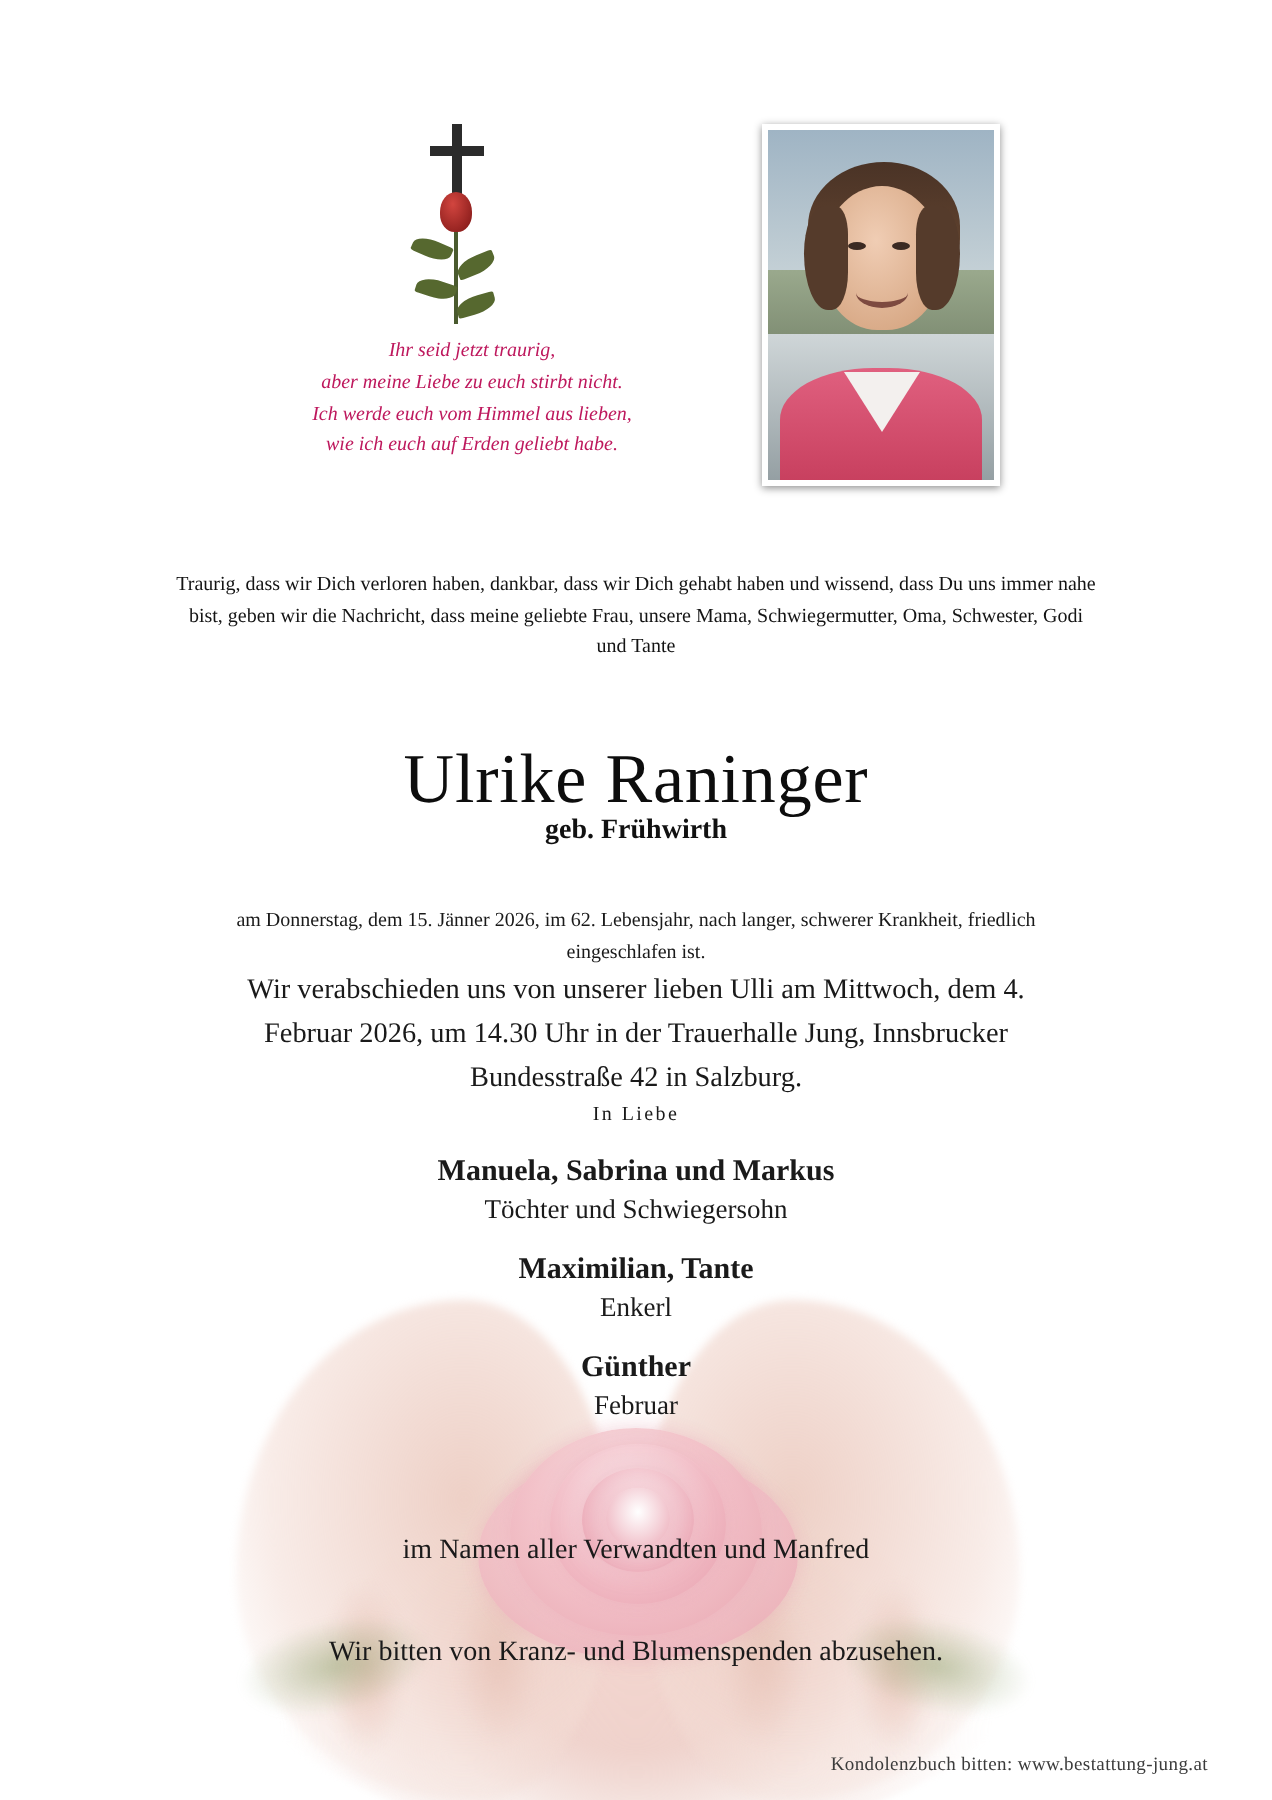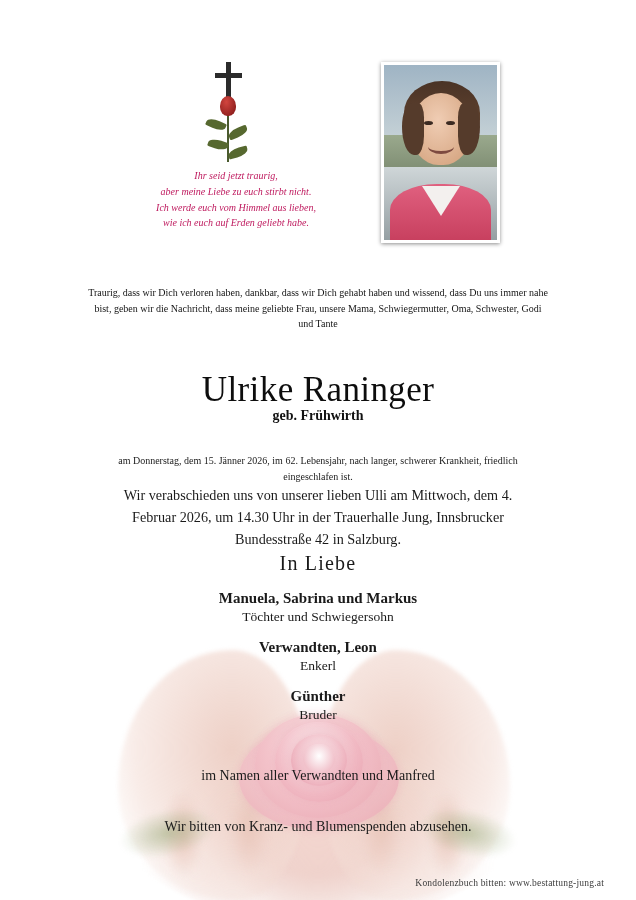--- a/index.html
+++ b/index.html
@@ -308,21 +308,21 @@
   }
 
   
   .family {
     position: absolute;
     left: 0; right: 0;
     top: 552px;
     text-align: center;
   }
   .family .lead {
-    font-size: 20px;
+    font-size: 10px;
     letter-spacing: 1.2px;
     margin-bottom: 14px;
   }
   .fgroup { margin-bottom: 12px; }
   .fgroup .names {
     font-size: 15px;
     font-weight: bold;
     line-height: 1.25;
   }
   .fgroup .rel {
@@ -417,26 +417,26 @@
   <div class="para-farewell">Wir verabschieden uns von unserer lieben Ulli am Mittwoch, dem 4. Februar 2026, um 14.30 Uhr in der Trauerhalle Jung, Innsbrucker Bundesstraße 42 in Salzburg.</div>
 
   <div class="family">
     <div class="lead">In Liebe</div>
 
     <div class="fgroup">
       <div class="names">Manuela, Sabrina und Markus</div>
       <div class="rel">Töchter und Schwiegersohn</div>
     </div>
     <div class="fgroup">
-      <div class="names">Verwandten, Leon</div>
+      <div class="names">Maximilian, Tante</div>
       <div class="rel">Enkerl</div>
     </div>
     <div class="fgroup">
       <div class="names">Günther</div>
-      <div class="rel">Bruder</div>
+      <div class="rel">Februar</div>
     </div>
   </div>
 
   <div class="closing1">im Namen aller Verwandten und Manfred</div>
   <div class="closing2">Wir bitten von Kranz- und Blumenspenden abzusehen.</div>
 
   <div class="footer-note">Kondolenzbuch bitten: www.bestattung-jung.at</div>
 </div>
 
 </body></html>

